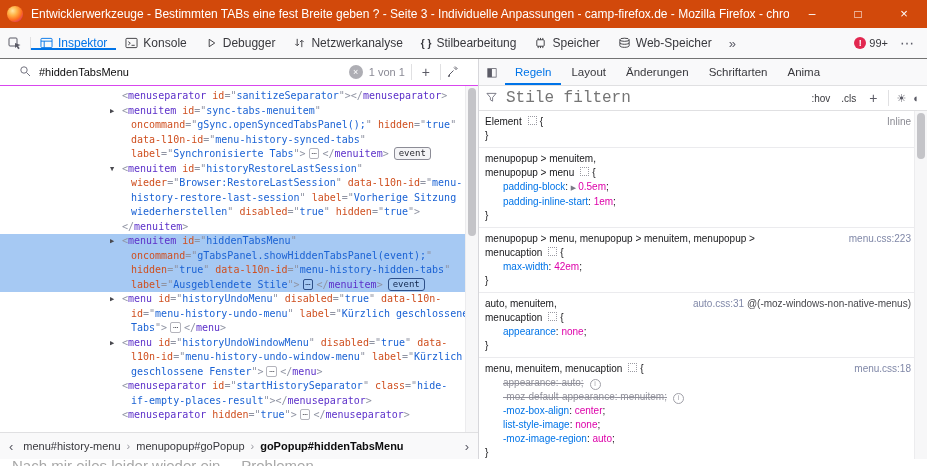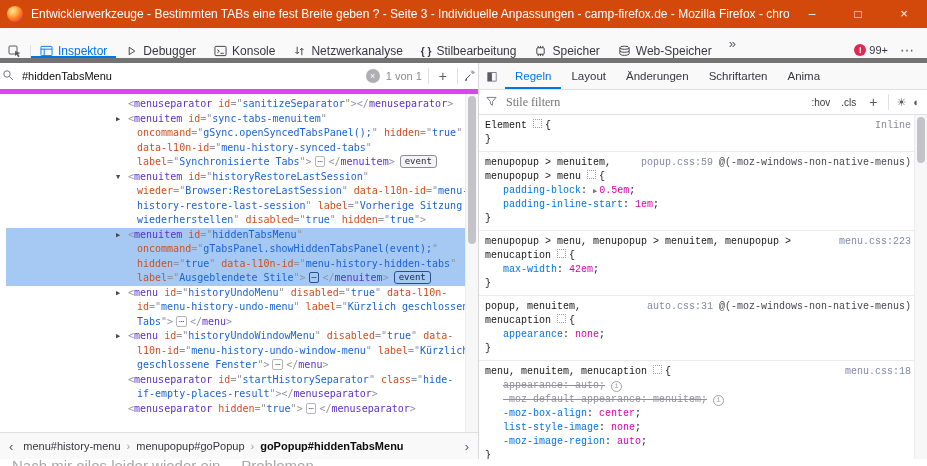--- a/index.html
+++ b/index.html
@@ -9,74 +9,74 @@
 
   
   .titlebar{height:28px;background:#d2490b;display:flex;align-items:center;color:#fff;flex:none}
   .fxlogo{width:16px;height:16px;border-radius:50%;margin-left:7px;flex:none;
           background:radial-gradient(circle at 35% 30%,#ffe5a0 0%,#ffb347 30%,#ff6d1f 60%,#d6356f 85%,#8d2ecb 100%)}
   .title{font-size:12px;margin-left:8px;white-space:nowrap;overflow:hidden;flex:1}
   .wbtn{width:46px;text-align:center;font-size:12px;flex:none;line-height:28px}
   .wbtn.close{font-size:13px}
 
   
-  .toolbar{height:30px;border-bottom:5px solid #737373;background:#f9f9fa;display:flex;align-items:flex-end;flex:none}
+  .toolbar{height:30px;border-bottom:1px solid #737373;background:#f9f9fa;display:flex;align-items:center;flex:none}
   .pickerbtn{width:30px;display:flex;align-items:center;justify-content:center;border-right:1px solid #e0e0e2;flex:none}
   #tool-tabs{display:flex;align-items:stretch}
   .ttab{display:flex;align-items:center;padding:0 9px;font-size:12px;color:#38383d;gap:5px;white-space:nowrap}
   .ttab.active{color:#0074e8;box-shadow:inset 0 -2px 0 #0074e8}
   .ticon{display:flex;align-items:center}
   .tt-over{align-self:center;font-size:13px;color:#5b5b66;padding:0 8px}
   .tright{margin-left:auto;display:flex;align-items:center;gap:12px;padding-right:12px}
   .errbadge{display:flex;align-items:center;gap:3px;font-size:11px;color:#38383d}
   .errdot{width:12px;height:12px;border-radius:50%;background:#e22850;color:#fff;font-size:9px;line-height:12px;text-align:center;font-weight:bold}
   .meat{font-size:14px;color:#5b5b66;letter-spacing:1px}
 
   
   .main{flex:1;display:flex;min-height:0}
   .left{width:478px;flex:none;border-right:1px solid #d7d7db;display:flex;flex-direction:column;min-height:0}
   .right{flex:1;display:flex;flex-direction:column;min-width:0}
 
   
-  .searchrow{height:26px;flex:none;border-bottom:5px solid #d946ef;display:flex;align-items:center;padding:0 2px;gap:6px;background:#fff}
+  .searchrow{height:26px;flex:none;border-bottom:1px solid #d946ef;display:flex;align-items:center;padding:0 19px;gap:6px;background:#fff}
   .searchrow input{flex:1;border:none;outline:none;font-size:11px;color:#0c0c0d;font-family:"Liberation Sans",sans-serif}
   .clearbtn{width:14px;height:14px;border-radius:50%;background:#aeaeb4;color:#fff;font-size:9px;line-height:14px;text-align:center;flex:none}
   .count{font-size:11px;color:#8a8a95;white-space:nowrap}
   .vdiv{width:1px;height:16px;background:#e0e0e2;flex:none}
   .plusbtn{font-size:14px;color:#5b5b66;padding:0 4px}
 
   
   .markup{flex:1;position:relative;overflow:hidden;background:#fff;font-family:"DejaVu Sans Mono",monospace;font-size:10px}
-  #mlines{position:absolute;left:6px;top:3px;right:12px}
+  #mlines{position:absolute;left:0;top:3px;right:12px}
   .mline{position:relative;height:14.5px;line-height:14.5px;white-space:nowrap;padding-left:122px;overflow:hidden}
   .mline.w{padding-left:131px}
   .mline.sel{background:#a6c9f3}
   .twisty{position:absolute;left:110px;top:0;font-size:7px;color:#4a4a50}
   .c-pu{color:#8f93a2}.c-tg{color:#5b2fc9}.c-an{color:#cf4f1f}.c-av{color:#1a62d4}.c-pl{color:#444}
   .badge-el{display:inline-block;border:1px solid #b4b4bc;background:#fff;color:#55555e;border-radius:2px;font-size:8px;line-height:9px;padding:0 2px;margin:0 3px;vertical-align:1px}
   .badge-ev{display:inline-block;border:1px solid #8c8c96;background:#f4f4f6;color:#2a2a30;border-radius:3px;font-size:9px;line-height:11px;padding:0 4px;margin-left:5px;vertical-align:1px}
   .mline.sel .badge-el,.mline.sel .badge-ev{background:transparent;border-color:#2d4f88;color:#10264e}
   .mscroll{position:absolute;top:0;right:0;bottom:0;width:12px;background:#f7f7f8;border-left:1px solid #ececee}
   .mthumb{position:absolute;left:2px;right:2px;top:2px;height:148px;border-radius:4px;background:#c4c4c8}
 
   
   .sidetabs{height:26px;flex:none;border-bottom:1px solid #e0e0e2;background:#f9f9fa;display:flex;align-items:stretch;overflow:hidden}
   .panetoggle{width:26px;display:flex;align-items:center;justify-content:center;color:#5b5b66;font-size:12px;flex:none}
   #stabs{display:flex;align-items:stretch}
   .stab{padding:0 10px;display:flex;align-items:center;font-size:11.5px;color:#38383d;white-space:nowrap}
   .stab.active{color:#0074e8;box-shadow:inset 0 -2px 0 #0074e8}
 
   
   .filterrow{height:24px;flex:none;border-bottom:1px solid #e0e0e2;display:flex;align-items:center;padding:0 7px;gap:7px;background:#fff}
-  .filterrow input{flex:1;border:none;outline:none;font-size:12px;font-family:Liberation Serif, serif}
+  .filterrow input{flex:1;border:none;outline:none;font-size:16px;font-family:Liberation Mono, monospace}
   .tinybtn{font-size:10px;color:#38383d;padding:0 2px;white-space:nowrap}
   .schemebtn{font-size:11px;color:#5b5b66}
 
   
-  .rules{flex:1;position:relative;overflow:hidden;background:#fff;font-family:Liberation Mono, monospace;font-size:10px}
+  .rules{flex:1;position:relative;overflow:hidden;background:#fff;font-family:Liberation Sans, sans-serif;font-size:10px}
   #rules-list{position:absolute;left:0;top:2px;right:12px}
   .rule{padding:2px 0}
   .rsep{height:1px;background:#ebebee;margin:2px 0}
   .rline{position:relative;line-height:14px;padding-left:6px;color:#17171a;white-space:nowrap}
   .sel-text{color:#17171a}
   .selicon{display:inline-block;width:7px;height:7px;border:1px dotted #9a9aa2;margin:0 3px 0 6px}
   .src{position:absolute;right:4px;top:0;white-space:nowrap}
   .src-link{color:#8088a8}
   .src-media{color:#46464b}
   .src-inline{color:#8a8a92}
@@ -129,33 +129,33 @@
             <svg width="13" height="12" viewBox="0 0 14 13" fill="none" stroke="currentColor">
               <rect x="1" y="1.5" width="12" height="10" rx="1"></rect>
               <path d="M1 4.5h12M4.5 4.5v7"></path>
             </svg>
           </span>
           <span>Inspektor</span>
         </div>
         <div class="ttab">
           <span class="ticon">
             <svg width="13" height="12" viewBox="0 0 14 13" fill="none" stroke="currentColor">
-              <path d="M4.5 2.5l6 4-6 4z"></path>
-            </svg>
-          </span>
-          <span>Debugger</span>
-        </div>
-        <div class="ttab">
-          <span class="ticon">
-            <svg width="13" height="12" viewBox="0 0 14 13" fill="none" stroke="currentColor">
               <rect x="1" y="1.5" width="12" height="10" rx="1"></rect>
               <path d="M3.5 5l2.2 1.8L3.5 8.6M7 9h3.5"></path>
             </svg>
           </span>
           <span>Konsole</span>
+        </div>
+        <div class="ttab">
+          <span class="ticon">
+            <svg width="13" height="12" viewBox="0 0 14 13" fill="none" stroke="currentColor">
+              <path d="M4.5 2.5l6 4-6 4z"></path>
+            </svg>
+          </span>
+          <span>Debugger</span>
         </div>
         <div class="ttab">
           <span class="ticon">
             <svg width="13" height="12" viewBox="0 0 14 13" fill="none" stroke="currentColor">
               <path d="M4.5 2v7M4.5 9.5L2.5 7.5M4.5 9.5l2-2M9.5 11V4M9.5 3.5l-2 2M9.5 3.5l2 2"></path>
             </svg>
           </span>
           <span>Netzwerkanalyse</span>
         </div>
         <div class="ttab">
@@ -213,20 +213,21 @@
         <div id="mlines">
             <div class="mline"><span class="c-pu">&lt;</span><span class="c-tg">menuseparator</span><span class="c-pl"> </span><span class="c-an">id</span><span class="c-pu">="</span><span class="c-av">sanitizeSeparator</span><span class="c-pu">"</span><span class="c-pu">&gt;&lt;/</span><span class="c-tg">menuseparator</span><span class="c-pu">&gt;</span></div>
             <div class="mline"><span class="twisty">▶</span><span class="c-pu">&lt;</span><span class="c-tg">menuitem</span><span class="c-pl"> </span><span class="c-an">id</span><span class="c-pu">="</span><span class="c-av">sync-tabs-menuitem</span><span class="c-pu">"</span></div>
             <div class="mline w"><span class="c-an">oncommand</span><span class="c-pu">="</span><span class="c-av">gSync.openSyncedTabsPanel();</span><span class="c-pu">"</span><span class="c-pl"> </span><span class="c-an">hidden</span><span class="c-pu">="</span><span class="c-av">true</span><span class="c-pu">"</span></div>
             <div class="mline w"><span class="c-an">data-l10n-id</span><span class="c-pu">="</span><span class="c-av">menu-history-synced-tabs</span><span class="c-pu">"</span></div>
             <div class="mline w"><span class="c-an">label</span><span class="c-pu">="</span><span class="c-av">Synchronisierte Tabs</span><span class="c-pu">"&gt;</span><span class="badge-el">⋯</span><span class="c-pu">&lt;/</span><span class="c-tg">menuitem</span><span class="c-pu">&gt;</span><span class="badge-ev">event</span></div>
             <div class="mline"><span class="twisty">▼</span><span class="c-pu">&lt;</span><span class="c-tg">menuitem</span><span class="c-pl"> </span><span class="c-an">id</span><span class="c-pu">="</span><span class="c-av">historyRestoreLastSession</span><span class="c-pu">"</span></div>
             <div class="mline w"><span class="c-an">wieder</span><span class="c-pu">="</span><span class="c-av">Browser:RestoreLastSession</span><span class="c-pu">"</span><span class="c-pl"> </span><span class="c-an">data-l10n-id</span><span class="c-pu">="</span><span class="c-av">menu-</span></div>
             <div class="mline w"><span class="c-av">history-restore-last-session</span><span class="c-pu">"</span><span class="c-pl"> </span><span class="c-an">label</span><span class="c-pu">="</span><span class="c-av">Vorherige Sitzung</span></div>
             <div class="mline w"><span class="c-av">wiederherstellen</span><span class="c-pu">"</span><span class="c-pl"> </span><span class="c-an">disabled</span><span class="c-pu">="</span><span class="c-av">true</span><span class="c-pu">"</span><span class="c-pl"> </span><span class="c-an">hidden</span><span class="c-pu">="</span><span class="c-av">true</span><span class="c-pu">"&gt;</span></div>
+            <div class="mline"><span class="c-pu">&lt;/</span><span class="c-tg">menuitem</span><span class="c-pu">&gt;</span></div>
             <div class="mline sel"><span class="twisty">▶</span><span class="c-pu">&lt;</span><span class="c-tg">menuitem</span><span class="c-pl"> </span><span class="c-an">id</span><span class="c-pu">="</span><span class="c-av">hiddenTabsMenu</span><span class="c-pu">"</span></div>
             <div class="mline w sel"><span class="c-an">oncommand</span><span class="c-pu">="</span><span class="c-av">gTabsPanel.showHiddenTabsPanel(event);</span><span class="c-pu">"</span></div>
             <div class="mline w sel"><span class="c-an">hidden</span><span class="c-pu">="</span><span class="c-av">true</span><span class="c-pu">"</span><span class="c-pl"> </span><span class="c-an">data-l10n-id</span><span class="c-pu">="</span><span class="c-av">menu-history-hidden-tabs</span><span class="c-pu">"</span></div>
             <div class="mline w sel"><span class="c-an">label</span><span class="c-pu">="</span><span class="c-av">Ausgeblendete Stile</span><span class="c-pu">"&gt;</span><span class="badge-el">⋯</span><span class="c-pu">&lt;/</span><span class="c-tg">menuitem</span><span class="c-pu">&gt;</span><span class="badge-ev">event</span></div>
             <div class="mline"><span class="twisty">▶</span><span class="c-pu">&lt;</span><span class="c-tg">menu</span><span class="c-pl"> </span><span class="c-an">id</span><span class="c-pu">="</span><span class="c-av">historyUndoMenu</span><span class="c-pu">"</span><span class="c-pl"> </span><span class="c-an">disabled</span><span class="c-pu">="</span><span class="c-av">true</span><span class="c-pu">"</span><span class="c-pl"> </span><span class="c-an">data-l10n-</span></div>
             <div class="mline w"><span class="c-an">id</span><span class="c-pu">="</span><span class="c-av">menu-history-undo-menu</span><span class="c-pu">"</span><span class="c-pl"> </span><span class="c-an">label</span><span class="c-pu">="</span><span class="c-av">Kürzlich geschlossene</span></div>
             <div class="mline w"><span class="c-av">Tabs</span><span class="c-pu">"&gt;</span><span class="badge-el">⋯</span><span class="c-pu">&lt;/</span><span class="c-tg">menu</span><span class="c-pu">&gt;</span></div>
             <div class="mline"><span class="twisty">▶</span><span class="c-pu">&lt;</span><span class="c-tg">menu</span><span class="c-pl"> </span><span class="c-an">id</span><span class="c-pu">="</span><span class="c-av">historyUndoWindowMenu</span><span class="c-pu">"</span><span class="c-pl"> </span><span class="c-an">disabled</span><span class="c-pu">="</span><span class="c-av">true</span><span class="c-pu">"</span><span class="c-pl"> </span><span class="c-an">data-</span></div>
             <div class="mline w"><span class="c-an">l10n-id</span><span class="c-pu">="</span><span class="c-av">menu-history-undo-window-menu</span><span class="c-pu">"</span><span class="c-pl"> </span><span class="c-an">label</span><span class="c-pu">="</span><span class="c-av">Kürzlich</span></div>
             <div class="mline w"><span class="c-av">geschlossene Fenster</span><span class="c-pu">"&gt;</span><span class="badge-el">⋯</span><span class="c-pu">&lt;/</span><span class="c-tg">menu</span><span class="c-pu">&gt;</span></div>
@@ -275,36 +276,36 @@
         <span class="schemebtn">◐</span>
       </div>
       <div class="rules">
         <div id="rules-list">
             <div class="rule">
               <div class="rline"><span class="sel-text">Element</span><span class="selicon"></span><span class="brace">{</span><span class="src"><span class="src-inline">Inline</span></span></div>
               <div class="rline">}</div>
             </div>
             <div class="rsep"></div>
             <div class="rule">
-              <div class="rline"><span class="sel-text">menupopup &gt; menuitem,</span><span class="src"><span class="src-link">popup.css:59</span><span class="src-media"> @(-moz-windows-non-native-menus)</span></span></div>
+              <div class="rline"><span class="sel-text">menupopup &gt; menuitem,</span></div>
               <div class="rline"><span class="sel-text">menupopup &gt; menu</span><span class="selicon"></span><span class="brace">{</span></div>
               <div class="pline"><span class="pn">padding-block</span><span class="colon">: </span><span class="exp">▶ </span><span class="pv">0.5em</span><span class="semi">;</span></div>
               <div class="pline"><span class="pn">padding-inline-start</span><span class="colon">: </span><span class="pv">1em</span><span class="semi">;</span></div>
               <div class="rline">}</div>
             </div>
             <div class="rsep"></div>
             <div class="rule">
               <div class="rline"><span class="sel-text">menupopup &gt; menu, menupopup &gt; menuitem, menupopup &gt;</span><span class="src"><span class="src-link">menu.css:223</span></span></div>
               <div class="rline"><span class="sel-text">menucaption</span><span class="selicon"></span><span class="brace">{</span></div>
               <div class="pline"><span class="pn">max-width</span><span class="colon">: </span><span class="pv">42em</span><span class="semi">;</span></div>
               <div class="rline">}</div>
             </div>
             <div class="rsep"></div>
             <div class="rule">
-              <div class="rline"><span class="sel-text">popup, menuitem,</span><span class="src"><span class="src-link">auto.css:31</span><span class="src-media"> @(-moz-windows-non-native-menus)</span></span></div>
+              <div class="rline"><span class="sel-text">auto, menuitem,</span><span class="src"><span class="src-link">auto.css:31</span><span class="src-media"> @(-moz-windows-non-native-menus)</span></span></div>
               <div class="rline"><span class="sel-text">menucaption</span><span class="selicon"></span><span class="brace">{</span></div>
               <div class="pline"><span class="pn">appearance</span><span class="colon">: </span><span class="pv">none</span><span class="semi">;</span></div>
               <div class="rline">}</div>
             </div>
             <div class="rsep"></div>
             <div class="rule">
               <div class="rline"><span class="sel-text">menu, menuitem, menucaption</span><span class="selicon"></span><span class="brace">{</span><span class="src"><span class="src-link">menu.css:18</span></span></div>
               <div class="pline struck"><span class="pn">appearance</span><span class="colon">: </span><span class="pv">auto</span><span class="semi">;</span><span class="iinfo">i</span></div>
               <div class="pline struck"><span class="pn">-moz-default-appearance</span><span class="colon">: </span><span class="pv">menuitem</span><span class="semi">;</span><span class="iinfo">i</span></div>
               <div class="pline"><span class="pn">-moz-box-align</span><span class="colon">: </span><span class="pv">center</span><span class="semi">;</span></div>

